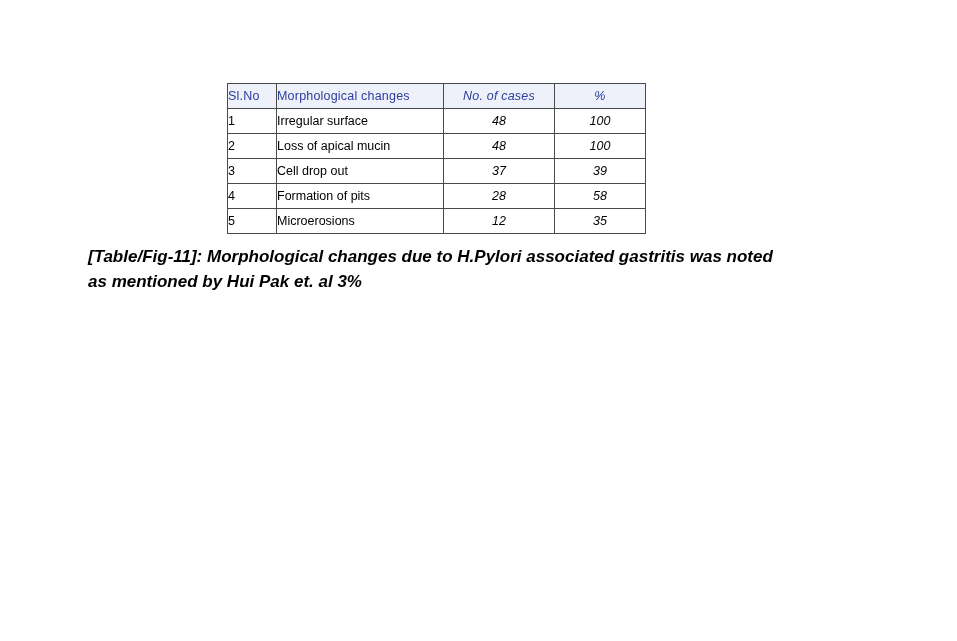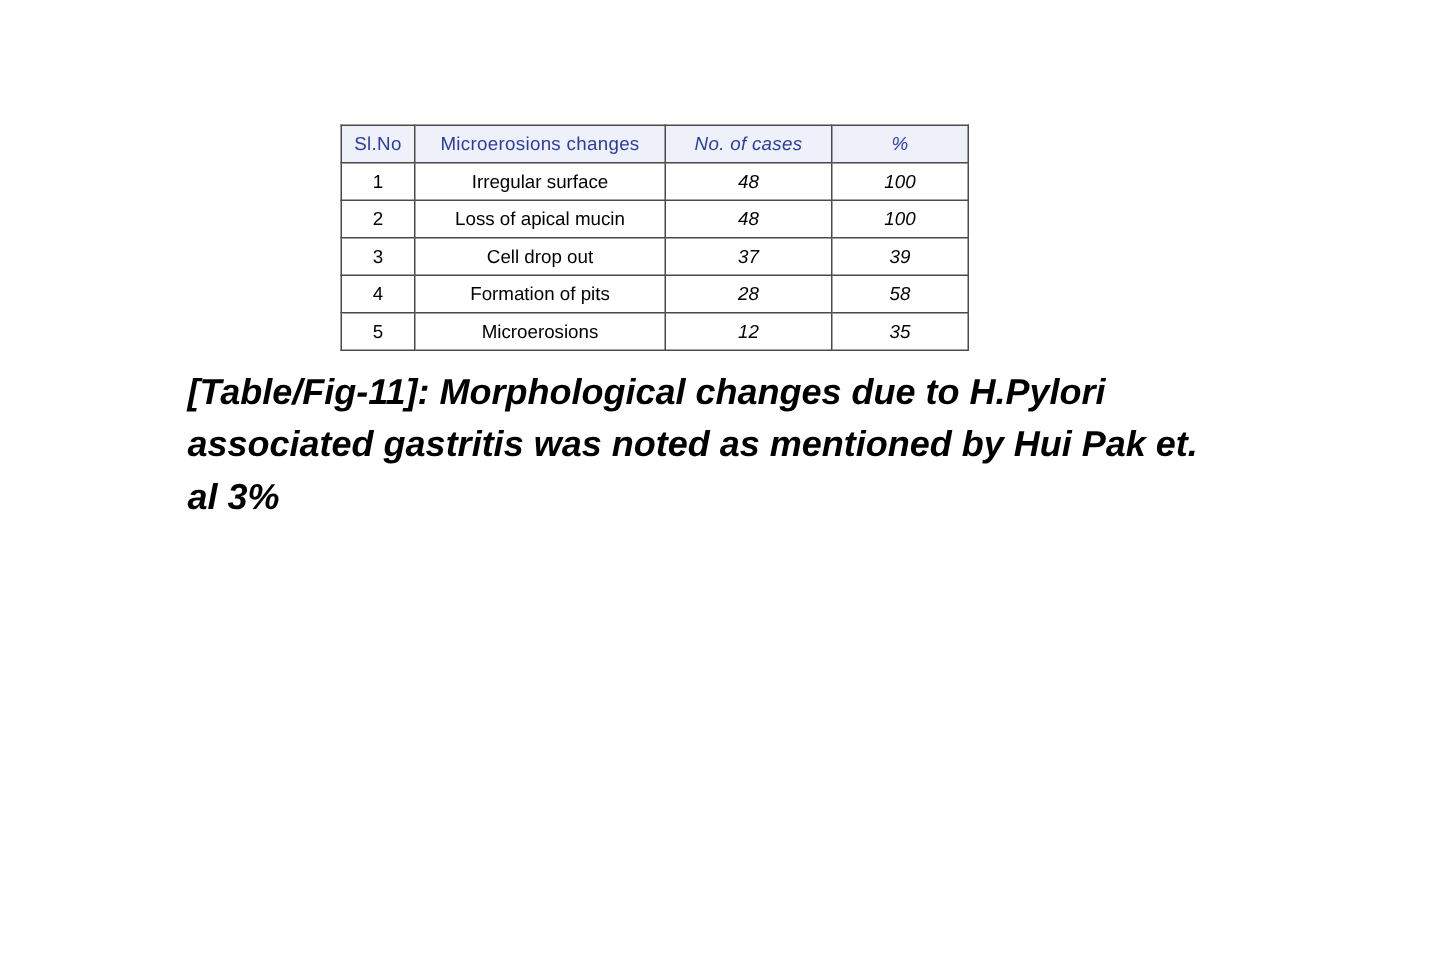--- a/index.html
+++ b/index.html
@@ -45,51 +45,50 @@
   }
 
   
   .col-slno   { width: 48px; }
   .col-morph  { width: 166px; }
   .col-cases  { width: 110px; }
   .col-pct    { width: 90px; }
 
   .cell-pad-left {
     padding-left: 6px;
-    text-align: center;
+    text-align: left;
     margin-left: 41px;
   }
   .cell-center {
     text-align: center;
     font-style: italic;
   }
 
   #caption {
     position: absolute;
     left: 88px;
     top: 245px;
     width: 700px;
     font-family: "Liberation Sans", sans-serif;
-    font-size: 24px;
+    font-size: 17px;
     font-weight: bold;
     font-style: italic;
     line-height: 1.45;
     color: #000000;
-    margin-left: 37px;
   }
 </style>
 </head>
 <body>
 
 <div id="table-wrap">
   <table class="data-table">
     <thead>
       <tr>
         <th class="col-slno cell-pad-left">Sl.No</th>
-        <th class="col-morph cell-pad-left">Microerosions  changes</th>
+        <th class="col-morph cell-pad-left">Morphological  changes</th>
         <th class="col-cases cell-center">No. of cases</th>
         <th class="col-pct cell-center">%</th>
       </tr>
     </thead>
     <tbody>
       <tr>
         <td class="col-slno cell-pad-left">1</td>
         <td class="col-morph cell-pad-left">Irregular  surface</td>
         <td class="col-cases cell-center">48</td>
         <td class="col-pct cell-center">100</td>

